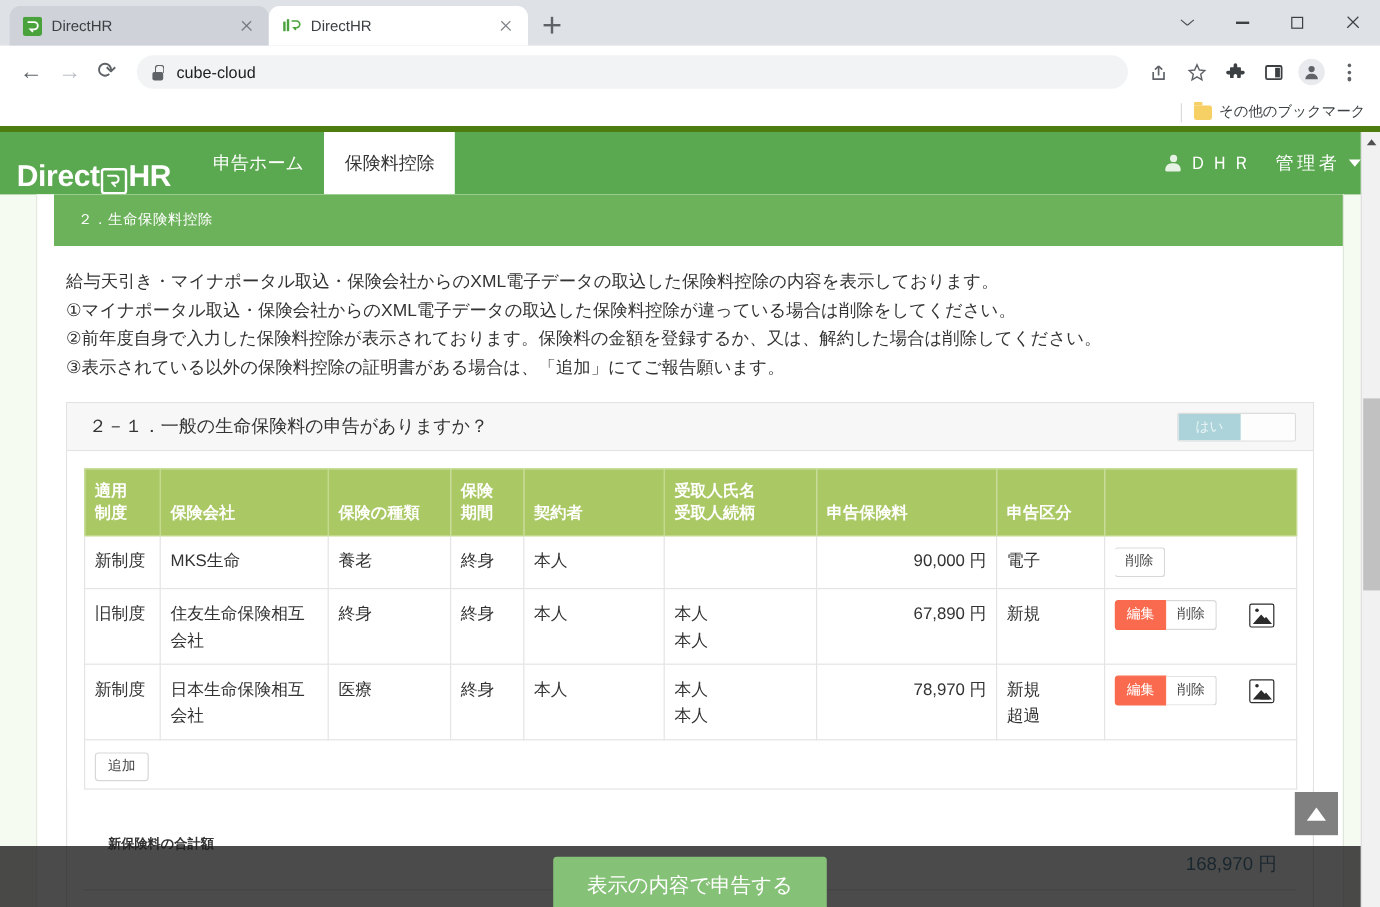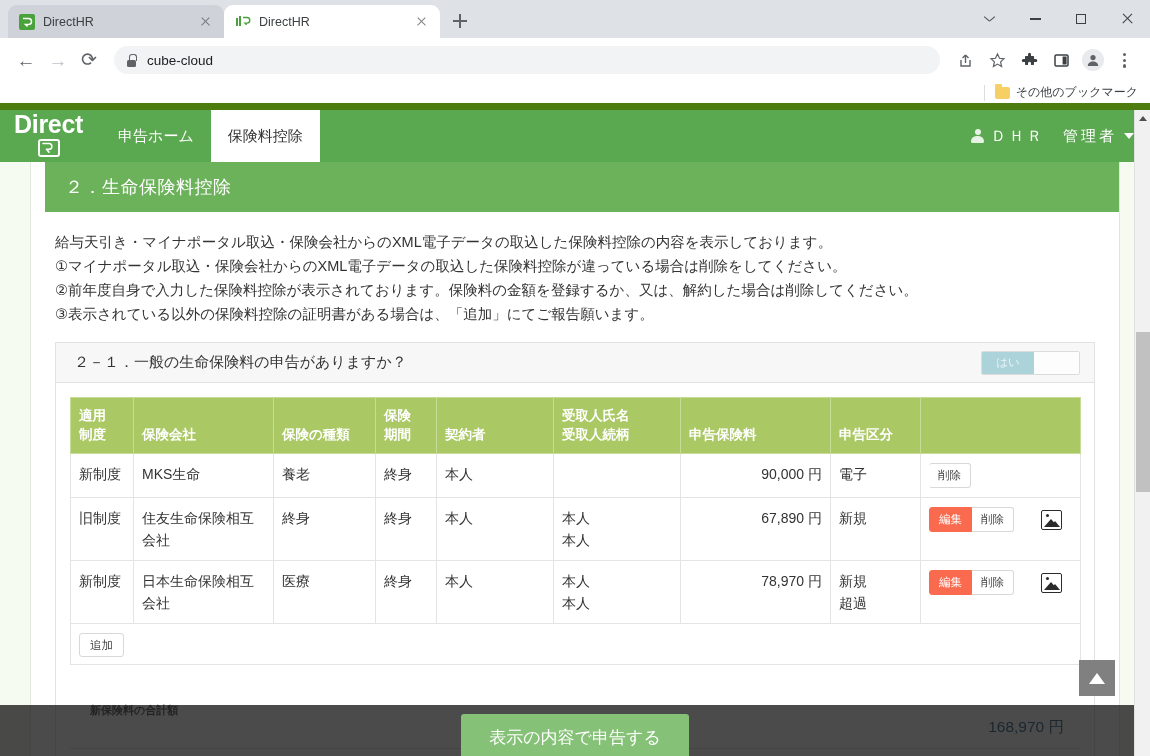--- a/index.html
+++ b/index.html
@@ -97,41 +97,41 @@
     width: 22px; height: 22px; border-radius: 50%; background: #e8eaed;
     display: flex; align-items: center; justify-content: center;
   }
   .kebab { width: 4px; height: 18px; position: relative; }
   .kebab span { position: absolute; left: 0; width: 3.4px; height: 3.4px; border-radius: 50%; background: #5f6368; }
   .kebab span:nth-child(1) { top: 2px; } .kebab span:nth-child(2) { top: 7.6px; } .kebab span:nth-child(3) { top: 13.2px; }
 
   .bookmarks-bar {
     height: 28px; background: #ffffff; display: flex; align-items: center;
     justify-content: flex-end; padding-right: 12px; gap: 6px;
-    border-bottom: 7px solid #4d7c0f;
+    border-bottom: 5px solid #4d7c0f;
   }
   .bm-divider { width: 1px; height: 16px; background: #dadce0; margin-right: 4px; }
   .folder-icon {
     width: 15px; height: 12px; background: #f6cf65; border-radius: 1px 2px 2px 2px; position: relative;
   }
   .folder-icon::before {
     content: ""; position: absolute; left: 0; top: -2.5px; width: 7px; height: 3px;
     background: #f6cf65; border-radius: 1px 1px 0 0;
   }
   .bm-label { font-size: 12px; color: #3c4043; }
 
   
   .viewport { position: relative; width: 1150px; height: 661px; background: #f6fbf1; overflow: hidden; }
   .app-header {
     height: 52px; background: #5aa84f; display: flex; align-items: stretch;
     padding-left: 14px; position: relative;
   }
   .brand {
-    display: flex; align-items: center; color: #fff; font-size: 25px;
-    font-weight: bold; letter-spacing: -.3px; padding-right: 18px; flex-direction: column;
+    display: flex; align-items: flex-end; color: #fff; font-size: 25px;
+    font-weight: bold; letter-spacing: -.3px; padding-right: 18px;
   }
   .brand-mark {
     display: inline-flex; align-items: center; justify-content: center;
     width: 22px; height: 22px; border: 2px solid #fff; border-radius: 3px;
     margin: 0 1px; position: relative;
   }
   .brand-mark svg { display: block; }
   .nav-tabs { display: flex; align-items: stretch; }
   .nav-tab {
     display: flex; align-items: center; padding: 0 17px; font-size: 15px;
@@ -157,21 +157,21 @@
     border-top: 6px solid #ffffff;
   }
 
   .page-wrap { position: relative; height: 609px; }
   .content-panel {
     position: absolute; left: 30px; top: 0; width: 1090px; background: #ffffff;
     border-left: 1px solid #e3eadd; border-right: 1px solid #dfe6da;
     min-height: 609px;
   }
   .section-banner {
-    background: #6cb25a; color: #ffffff; font-size: 18px;
+    background: #6cb25a; color: #ffffff; font-size: 12px;
     padding: 13px 0 13px 20px; margin-left: 14px; letter-spacing: .5px;
   }
   .intro { padding: 18px 24px 6px 24px; }
   .intro p { font-size: 14.5px; color: #333333; line-height: 24px; white-space: nowrap; }
 
   .subsection { margin: 10px 24px 0 24px; border: 1px solid #e2e2e2; border-top: 1px solid #e2e2e2; }
   .subsection-head {
     background: #f7f7f7; border-bottom: 1px solid #e2e2e2;
     display: flex; align-items: center; justify-content: space-between;
     padding: 12px 14px 12px 18px; height: 40px;

